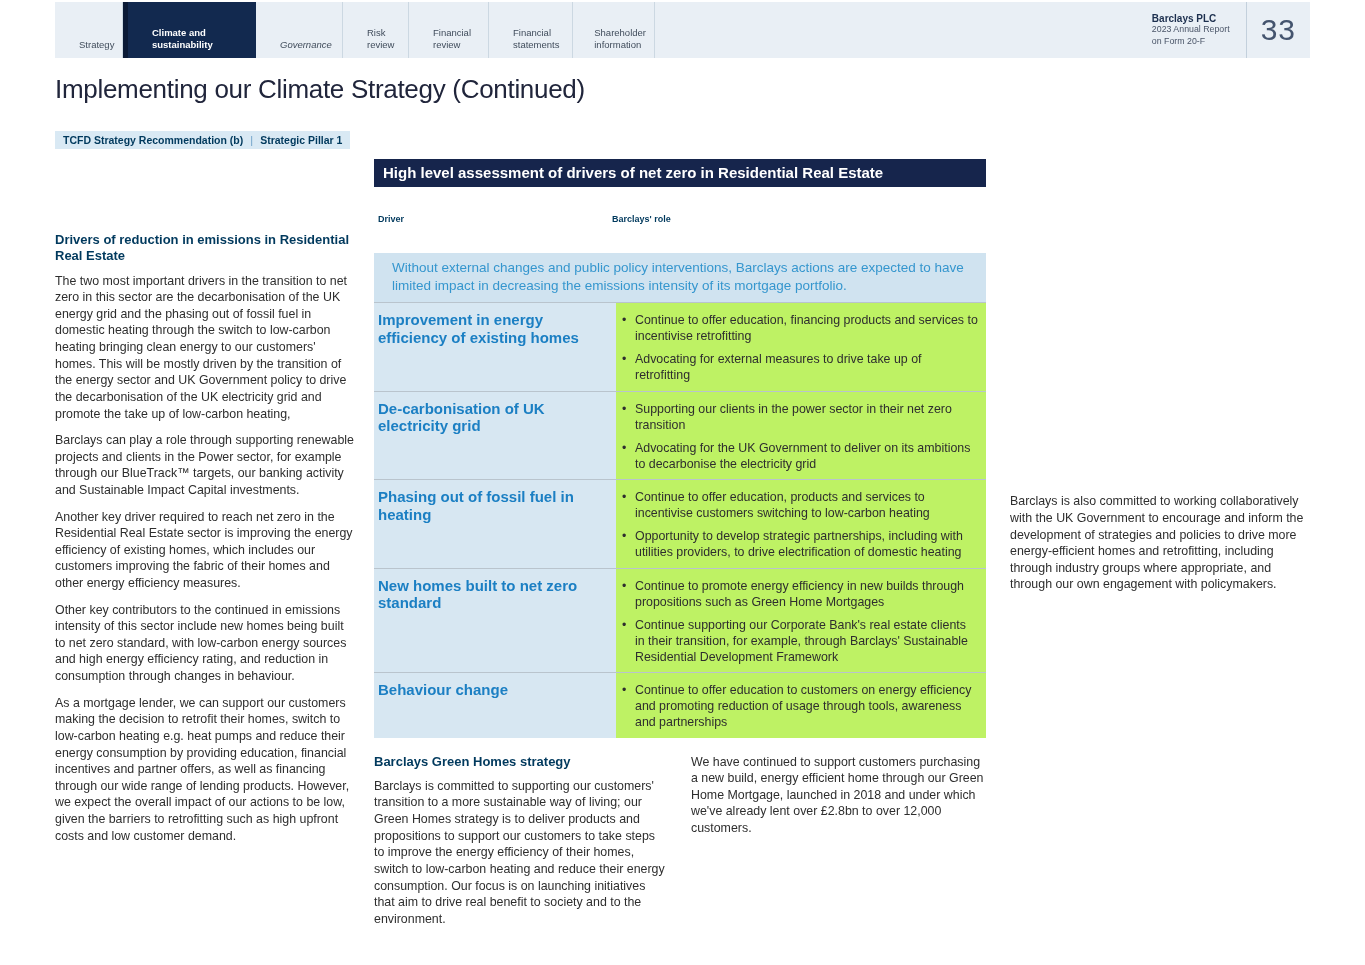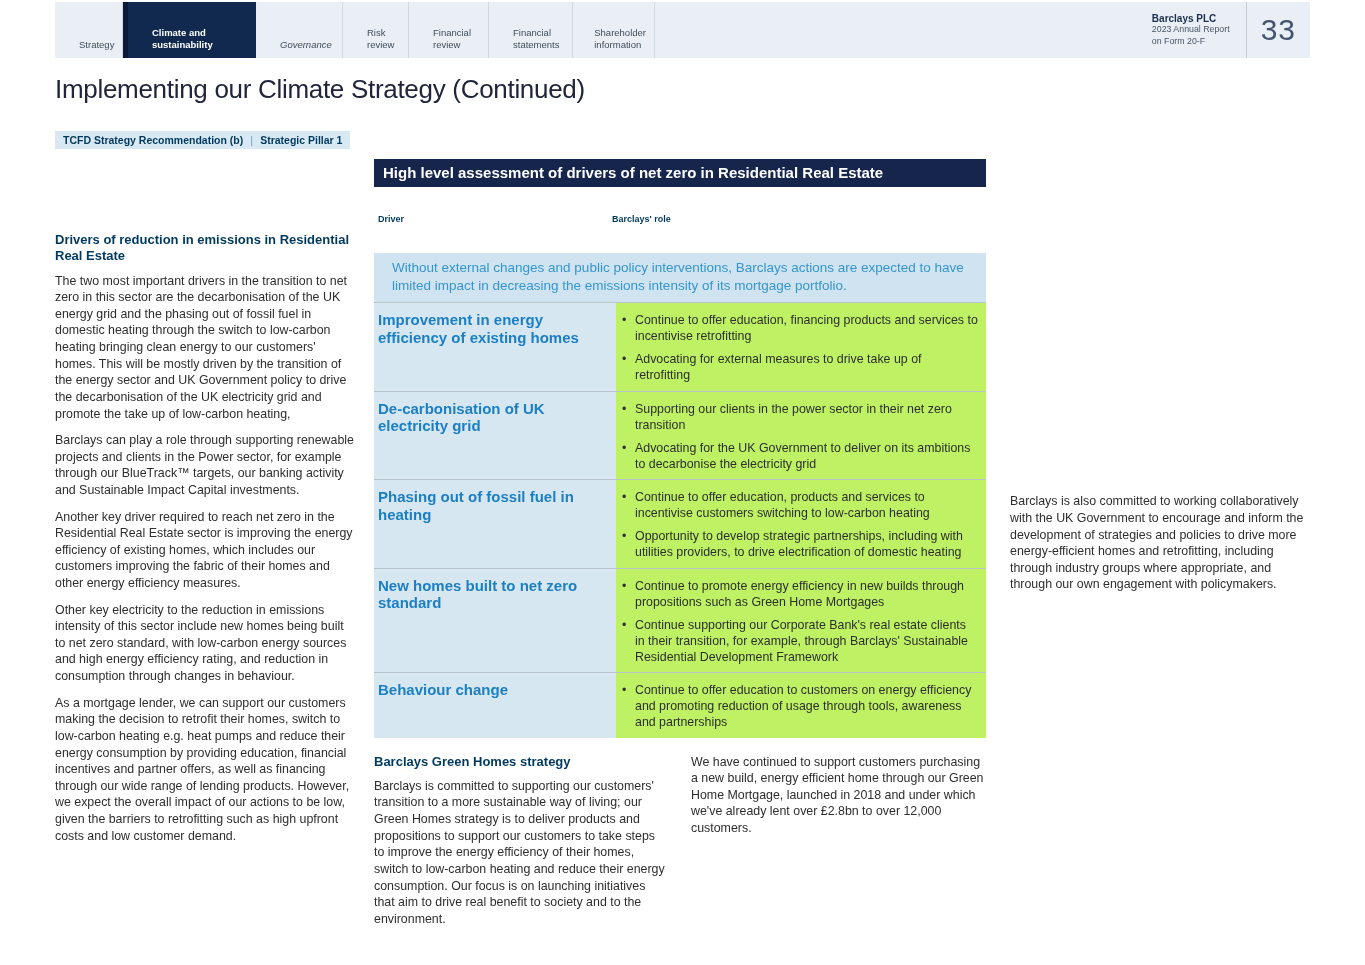--- a/index.html
+++ b/index.html
@@ -114,21 +114,21 @@
   </div>
 
   
   <div class="columns">
 
     <div class="col-left">
       <div class="navy-heading">Drivers of reduction in emissions in Residential Real Estate</div>
       <p class="para">The two most important drivers in the transition to net zero in this sector are the decarbonisation of the UK energy grid and the phasing out of fossil fuel in domestic heating through the switch to low-carbon heating bringing clean energy to our customers' homes. This will be mostly driven by the transition of the energy sector and UK Government policy to drive the decarbonisation of the UK electricity grid and promote the take up of low-carbon heating,</p>
       <p class="para">Barclays can play a role through supporting renewable projects and clients in the Power sector, for example through our BlueTrack™ targets, our banking activity and Sustainable Impact Capital investments.</p>
       <p class="para">Another key driver required to reach net zero in the Residential Real Estate sector is improving the energy efficiency of existing homes, which includes our customers improving the fabric of their homes and other energy efficiency measures.</p>
-      <p class="para">Other key electricity to the reduction in emissions intensity of this sector include new homes being built to net zero standard, with low-carbon energy sources and high energy efficiency rating, and reduction in consumption through changes in behaviour.</p>
+      <p class="para">Other key contributors to the continued in emissions intensity of this sector include new homes being built to net zero standard, with low-carbon energy sources and high energy efficiency rating, and reduction in consumption through changes in behaviour.</p>
       <p class="para">As a mortgage lender, we can support our customers making the decision to retrofit their homes, switch to low-carbon heating e.g. heat pumps and reduce their energy consumption by providing education, financial incentives and partner offers, as well as financing through our wide range of lending products. However, we expect the overall impact of our actions to be low, given the barriers to retrofitting such as high upfront costs and low customer demand.</p>
     </div>
 
     <div class="col-mid">
 
       <div class="drivers-table">
         <div class="tbl-title">High level assessment of drivers of net zero in Residential Real Estate</div>
         <div class="tbl-colhead">
           <div class="ch1"><span>Driver</span></div>
           <div class="ch2"><span>Barclays' role</span></div>

